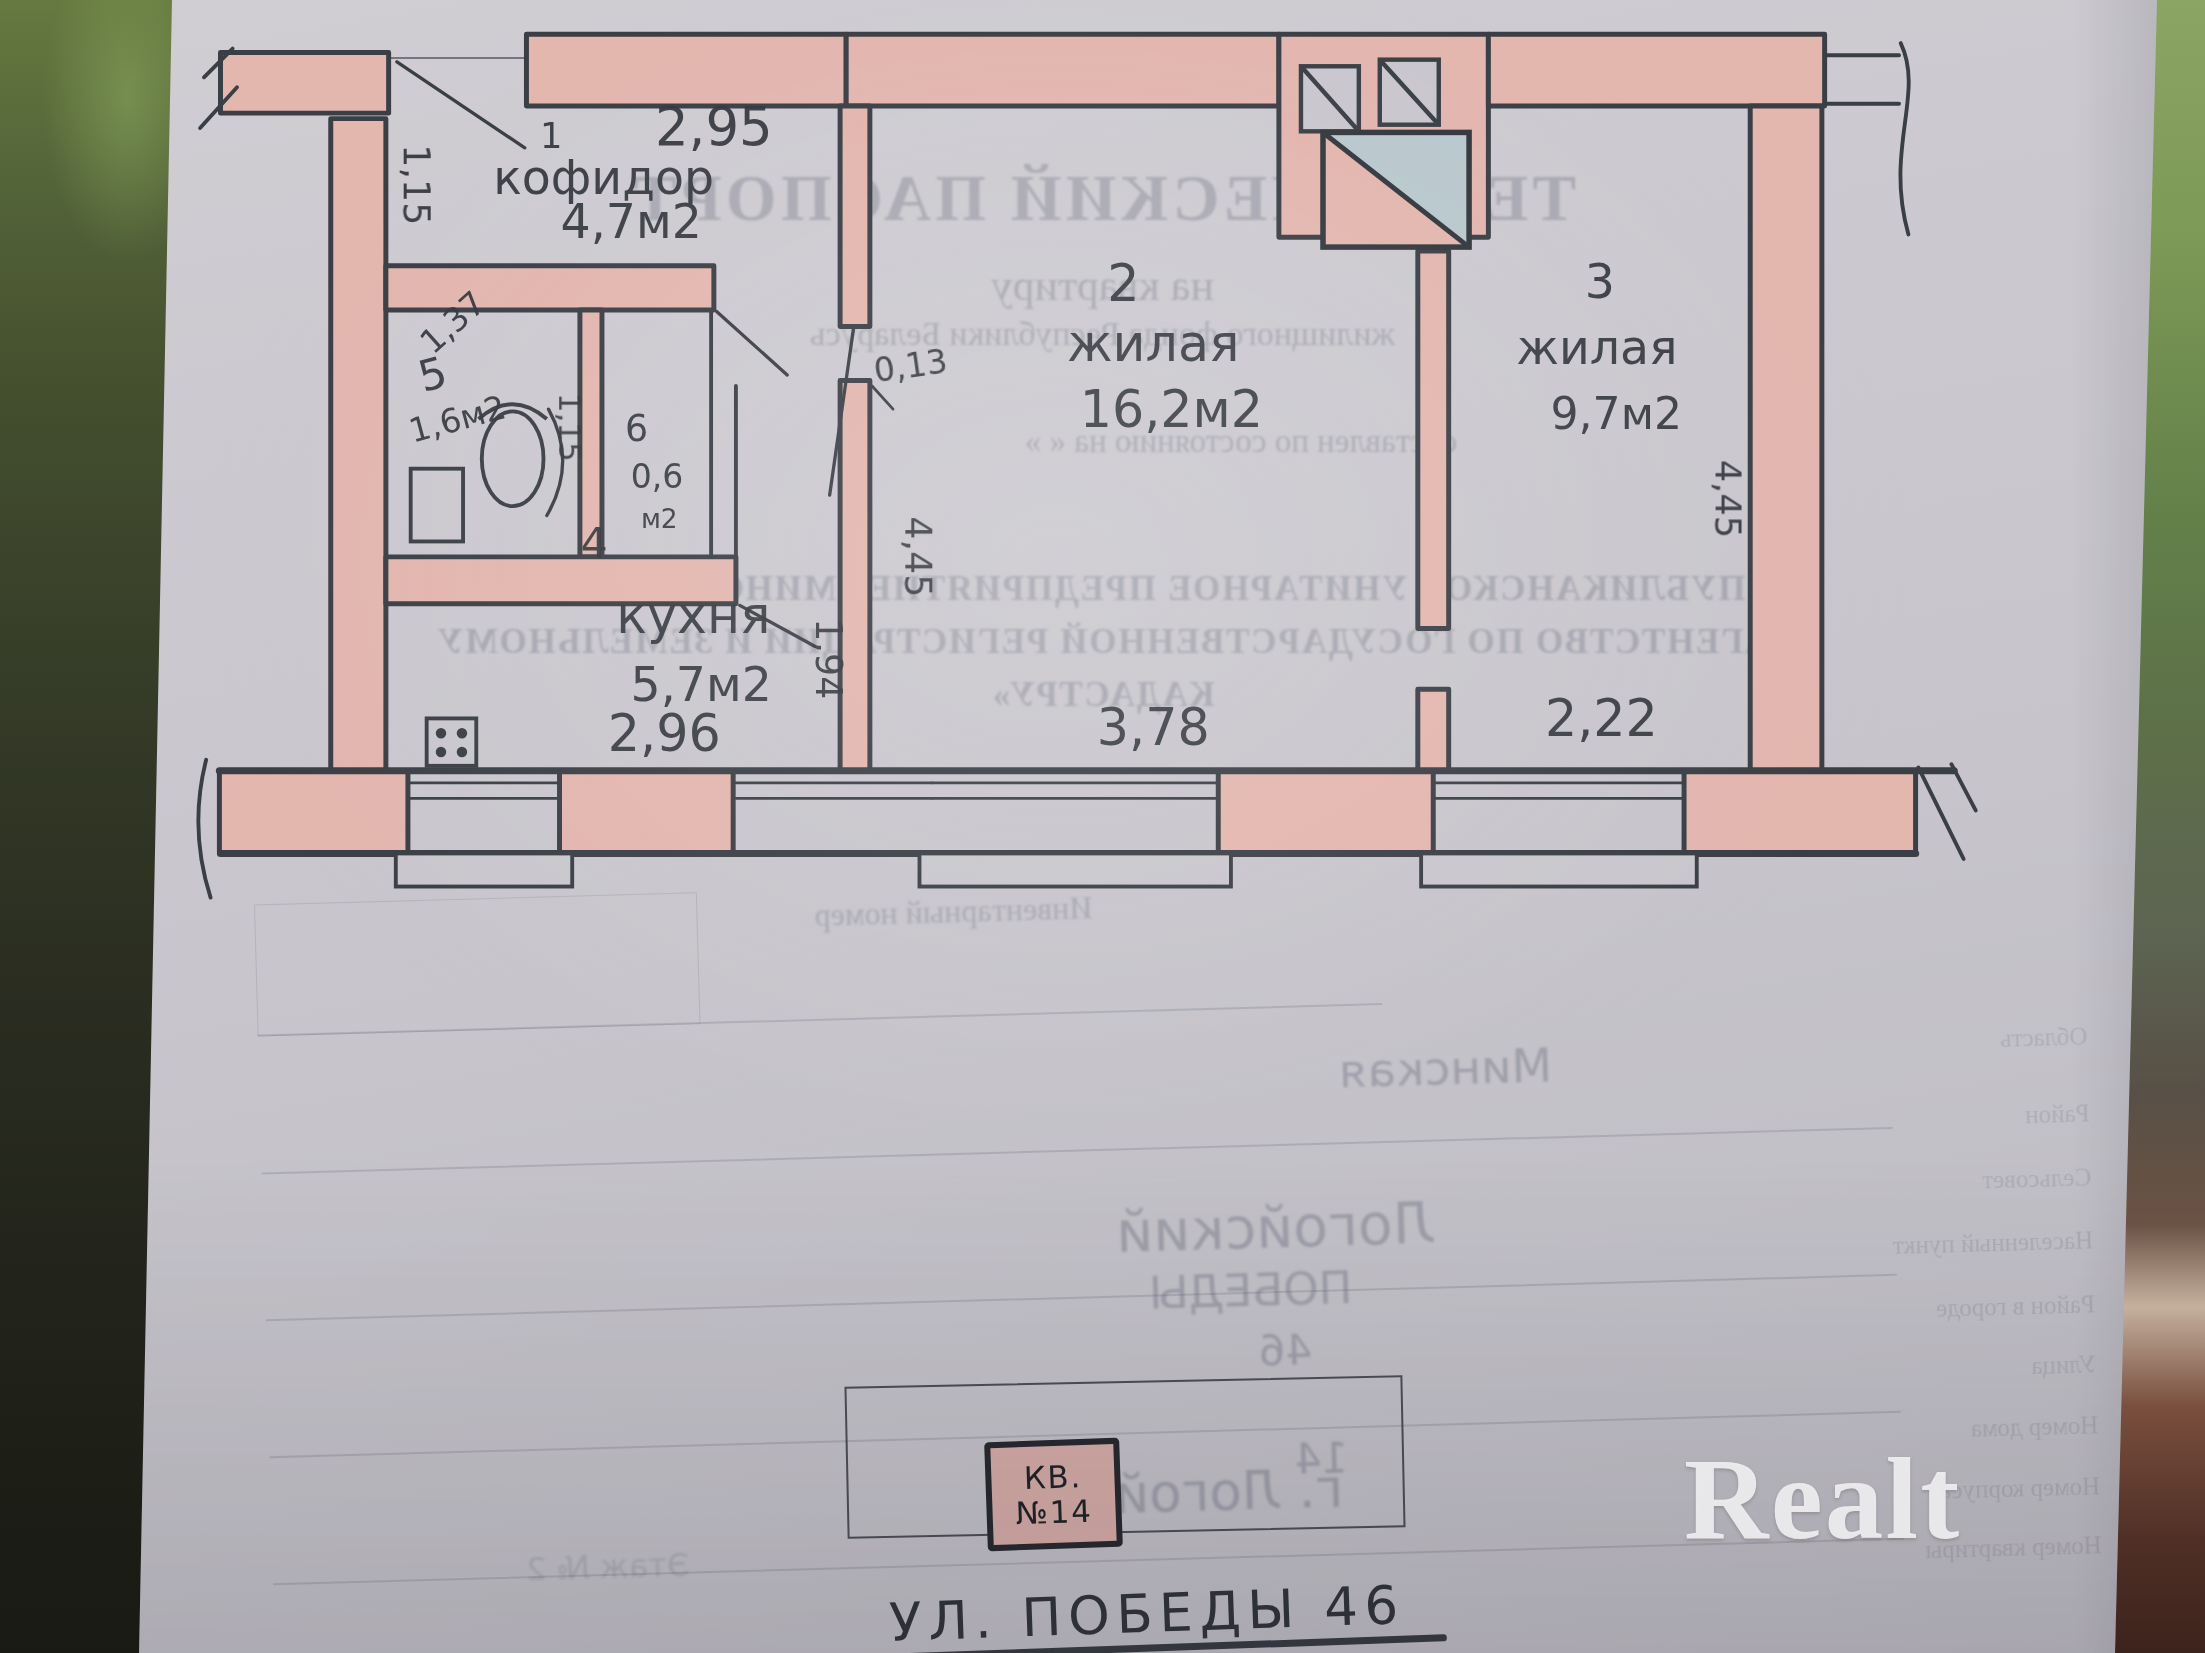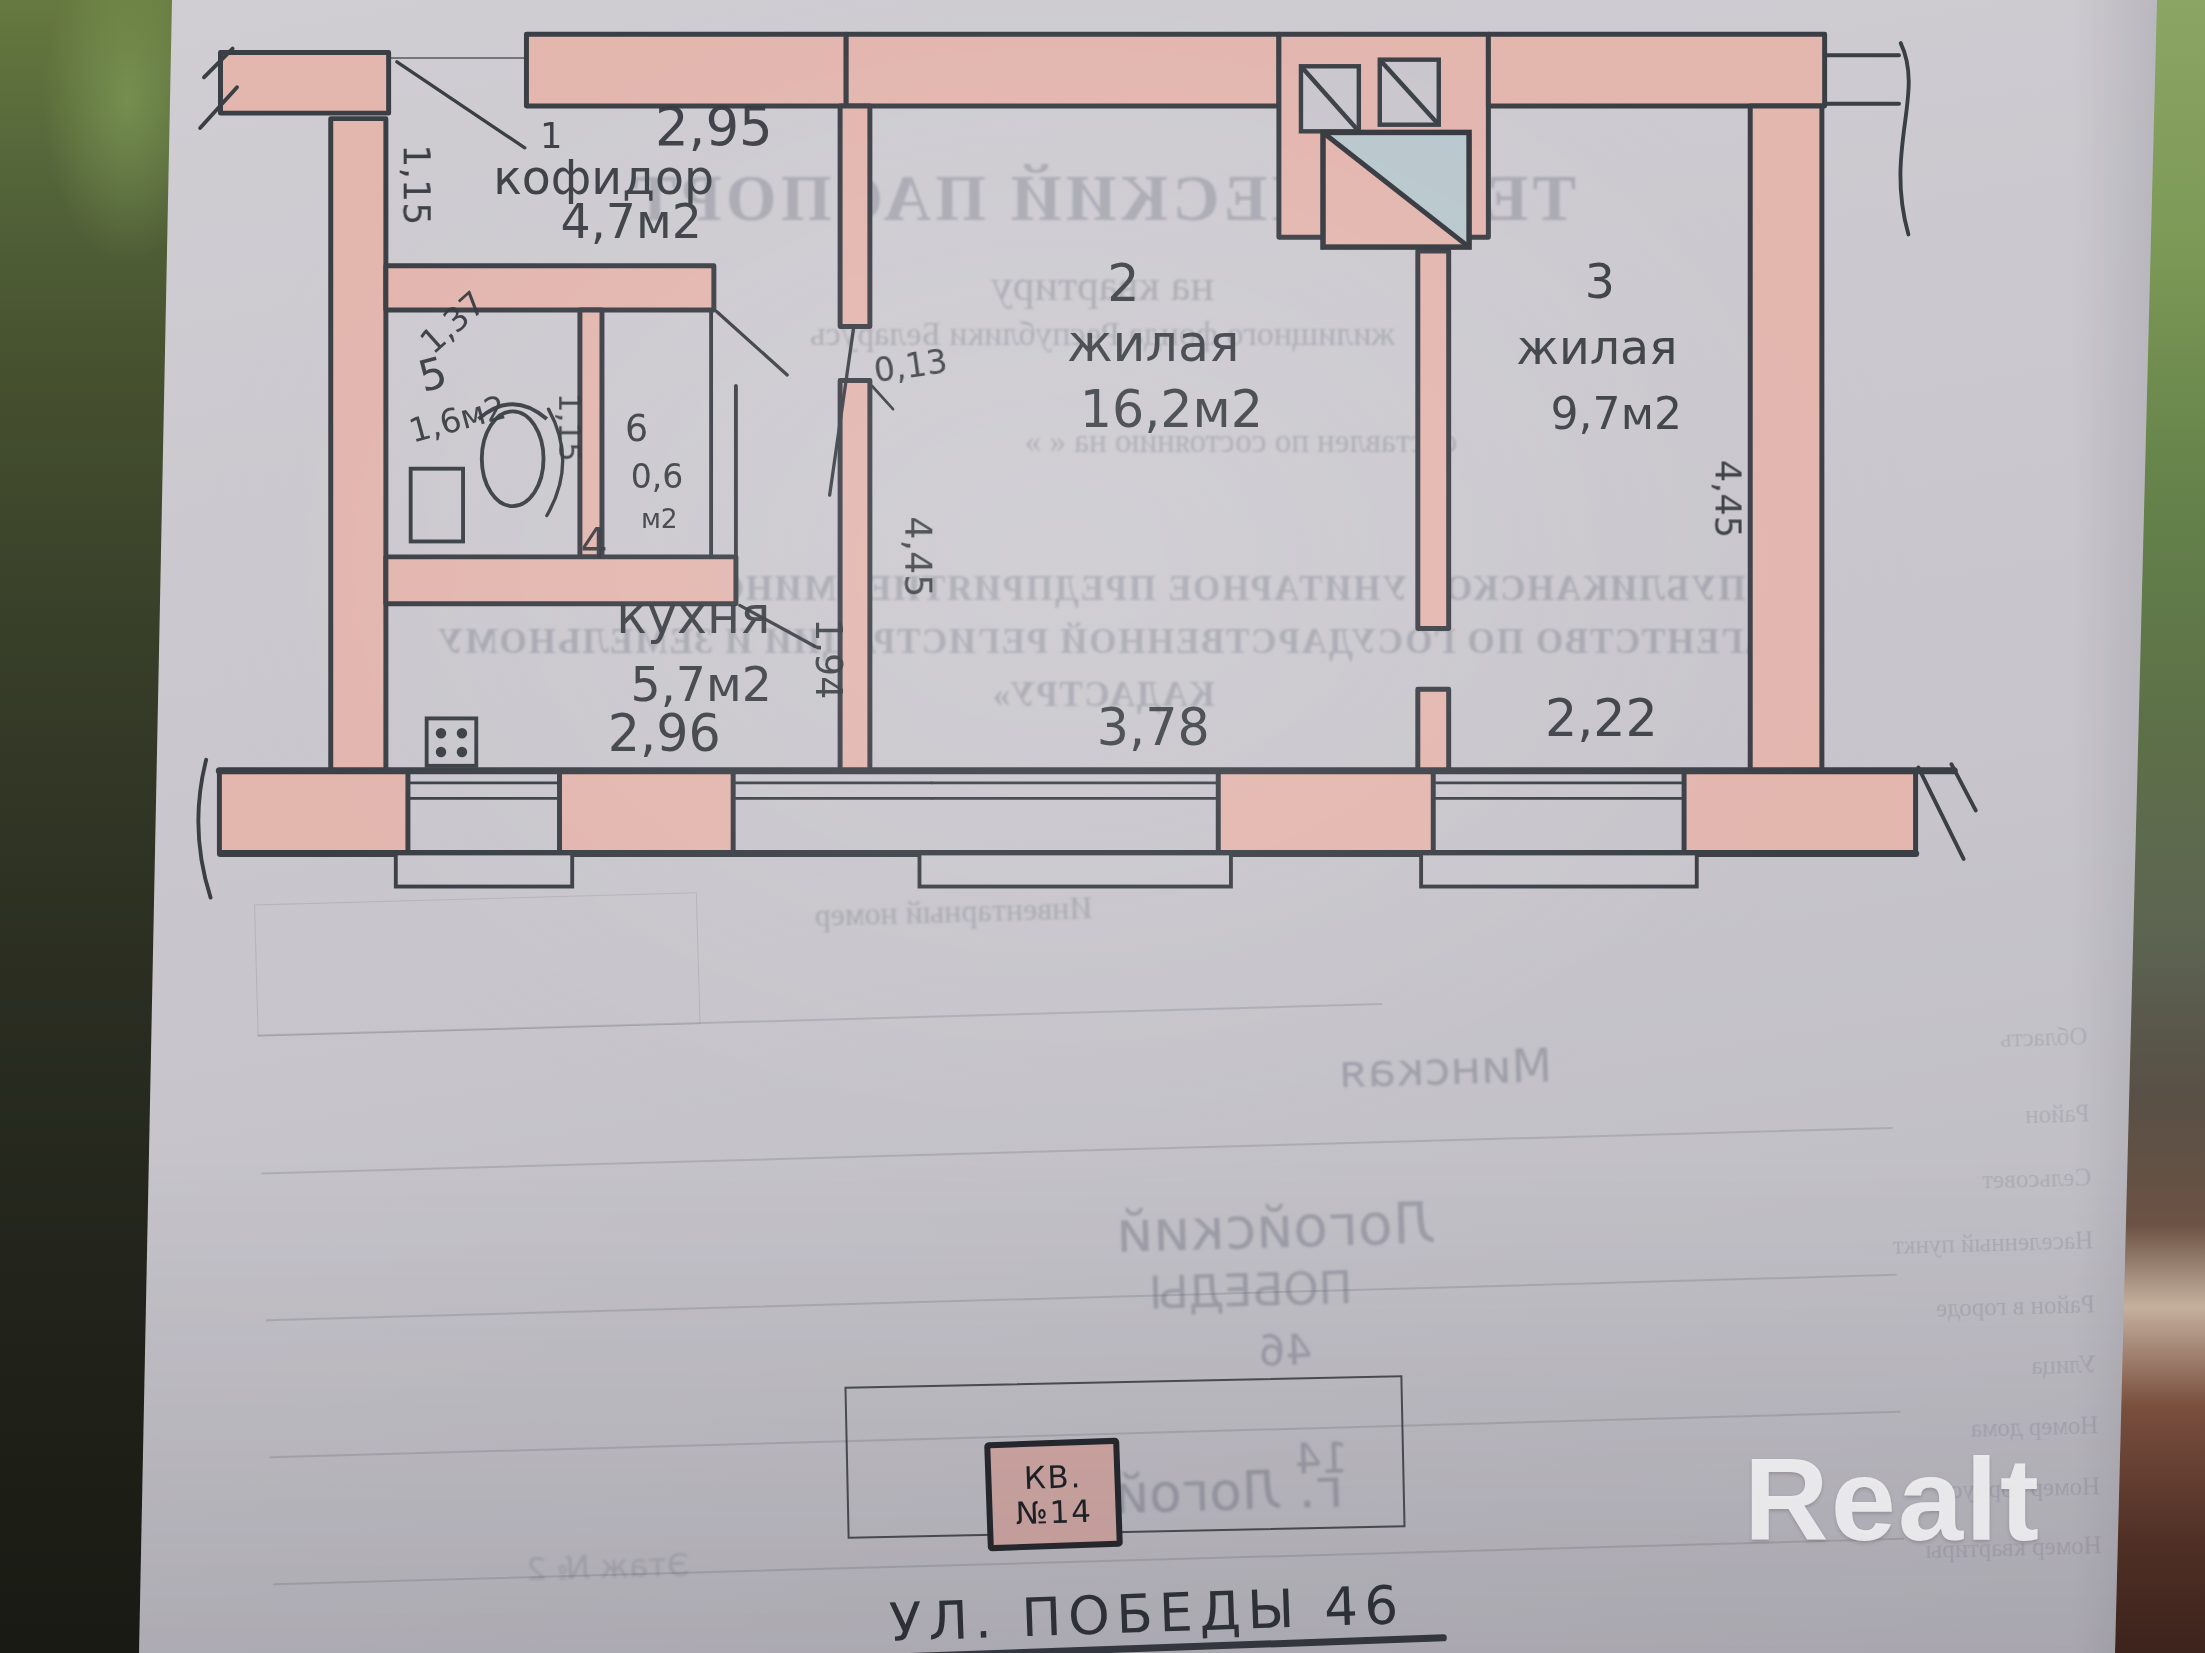--- a/index.html
+++ b/index.html
@@ -37,21 +37,21 @@
   .kv-outline{position:absolute;left:846px;top:1381px;width:554px;height:148px;
       border:2.8px solid rgba(52,56,63,.85);transform:rotate(-1.2deg);}
   .kv-badge{position:absolute;left:986px;top:1440px;width:123px;height:97px;background:#d2a9a5;
       border:6px solid #24272c;border-radius:4.4px;transform:rotate(-2deg);
       display:flex;flex-direction:column;align-items:center;justify-content:center;
       color:#1d2025;font-size:31px;line-height:35px;letter-spacing:1.7px;}
   .address{position:absolute;left:816px;top:1583px;width:662px;text-align:center;
       font-size:53px;letter-spacing:6.6px;color:#2e3238;transform:rotate(-2deg);white-space:nowrap;}
   .address-line{position:absolute;left:830px;top:1645px;width:617px;height:7.2px;background:#34383f;
       transform:rotate(-2deg);border-radius:3.3px;}
-  .watermark{position:absolute;left:1744px;top:1432px;font-family:Liberation Sans, sans-serif;
+  .watermark{position:absolute;left:1684px;top:1432px;font-family:Liberation Serif, serif;
       font-weight:800;font-size:117px;letter-spacing:2.2px;color:rgba(244,244,246,.88);
       text-shadow:0 1.7px 3.3px rgba(70,60,60,.25);}
 </style>
 </head>
 <body>
 
 <div class="bg-left"></div>
 <div class="bg-right"></div>
 
 <div class="paper">

